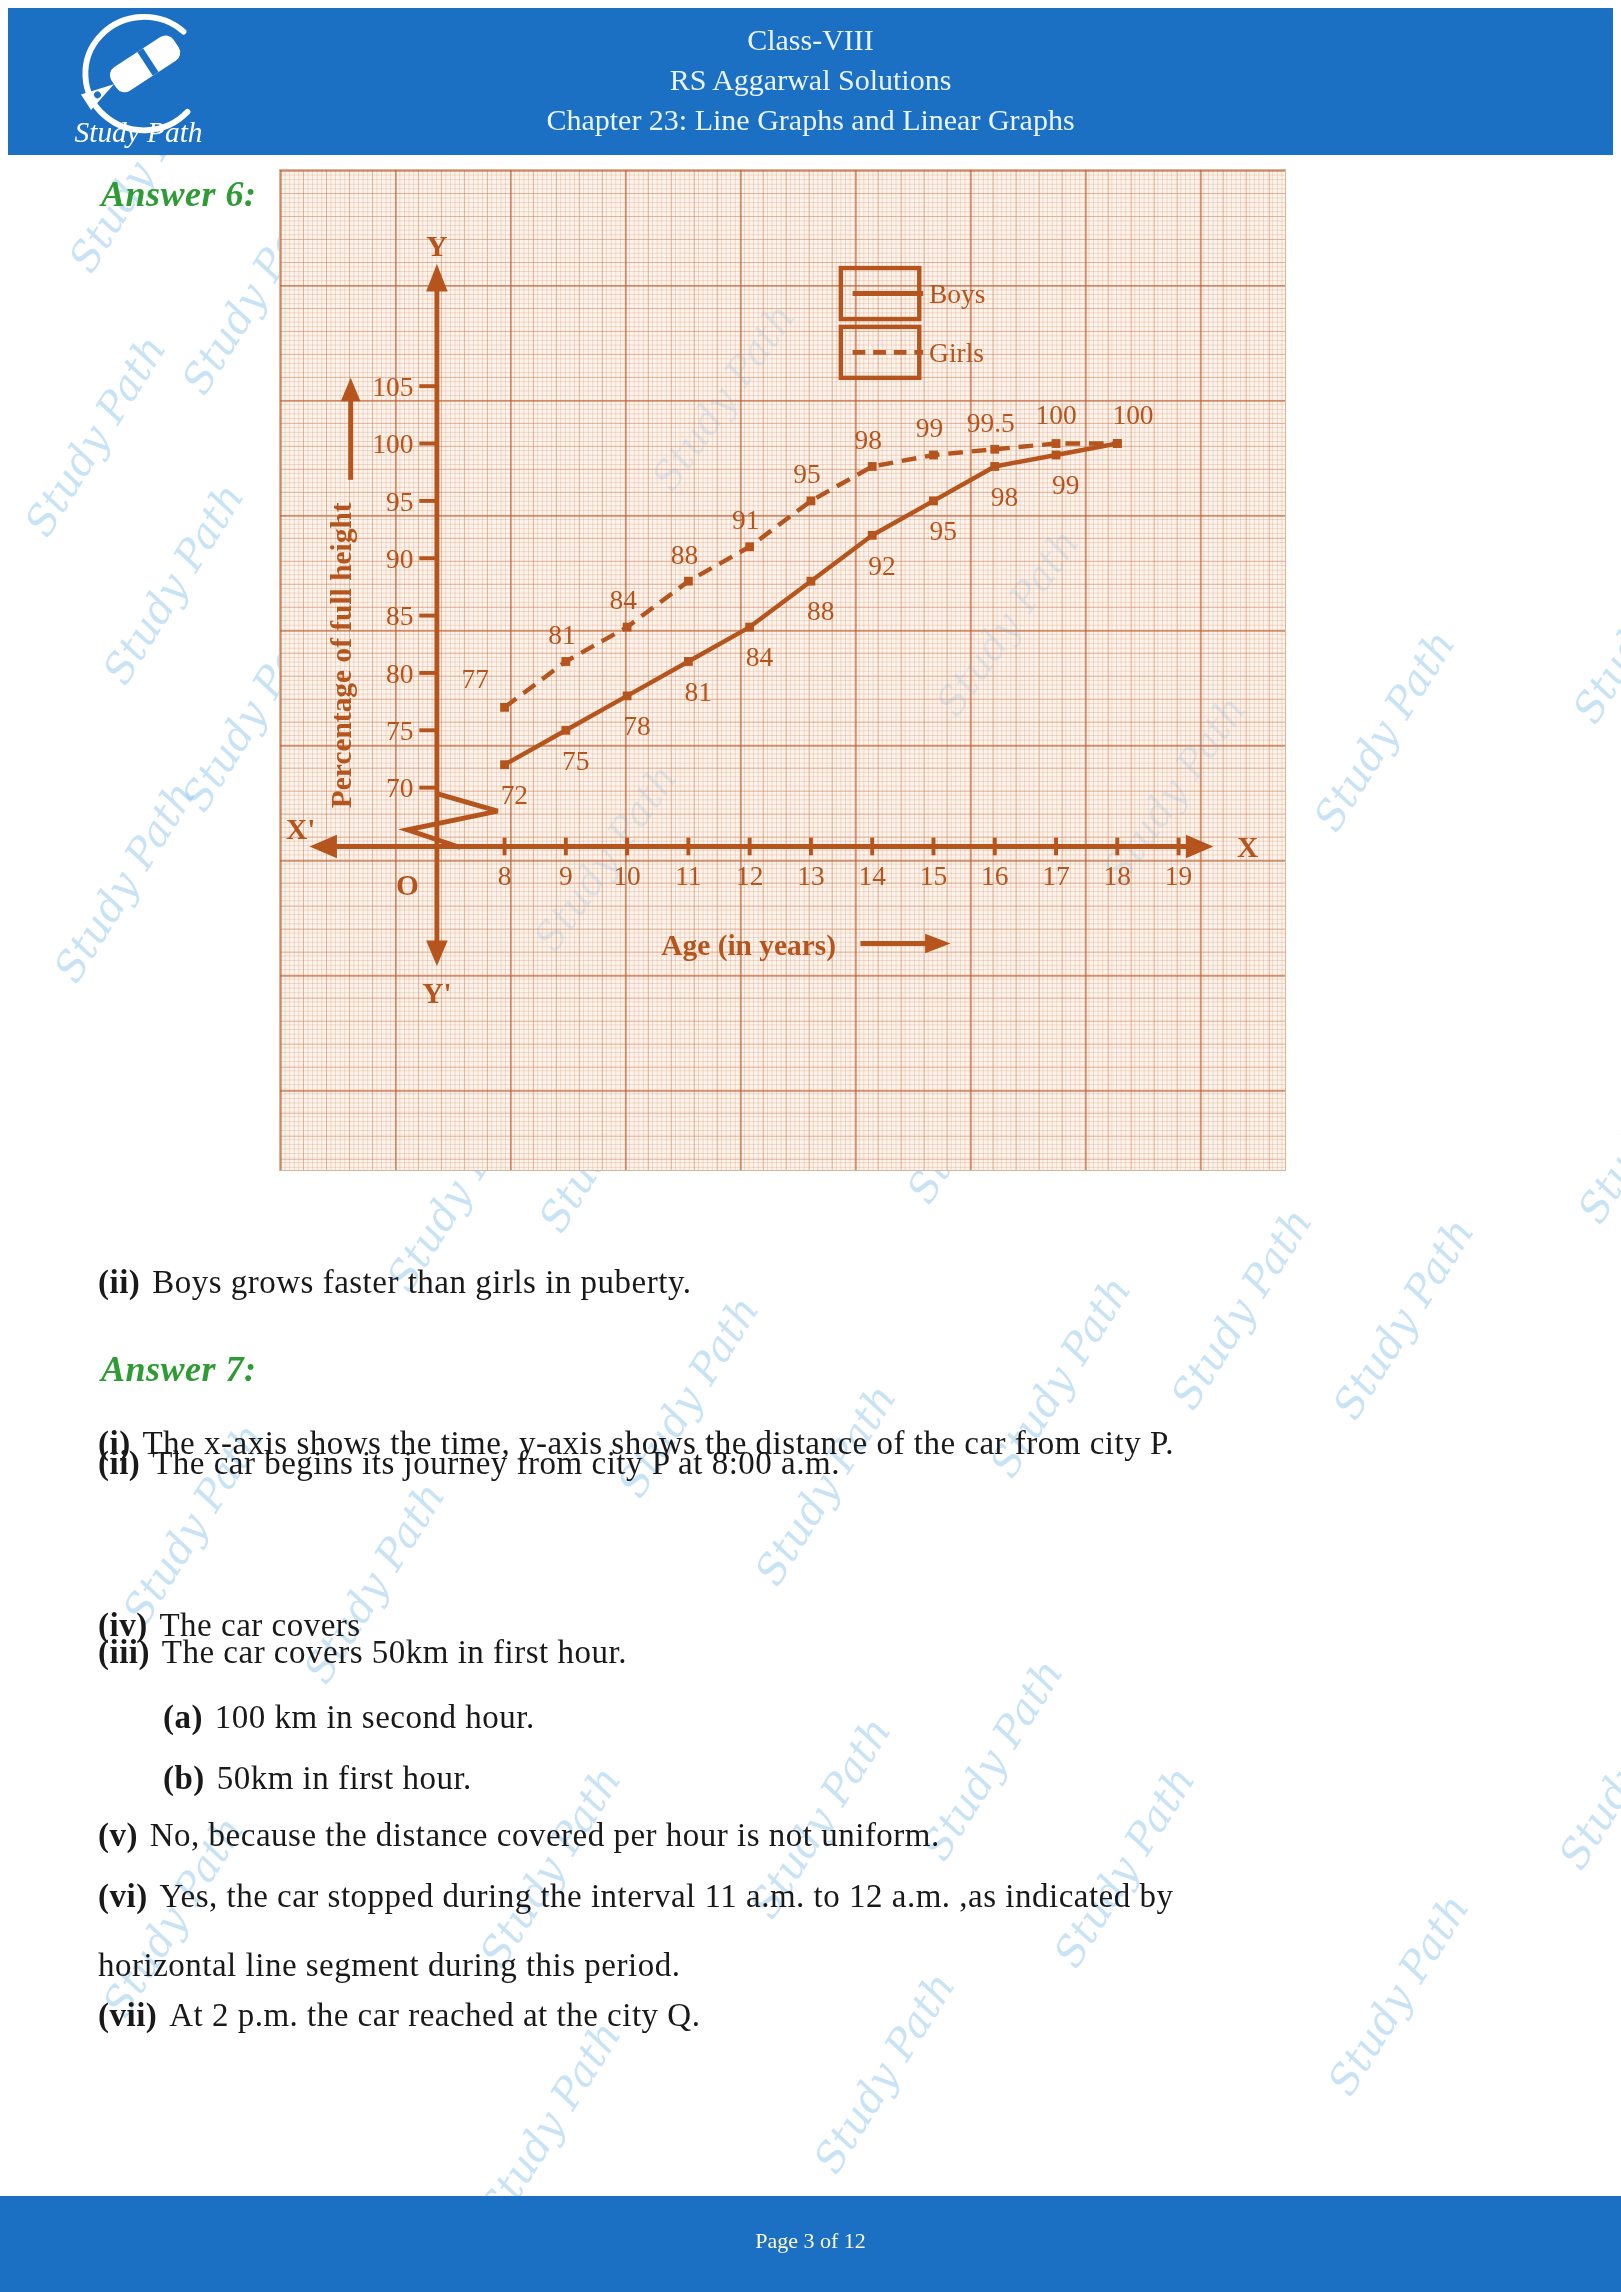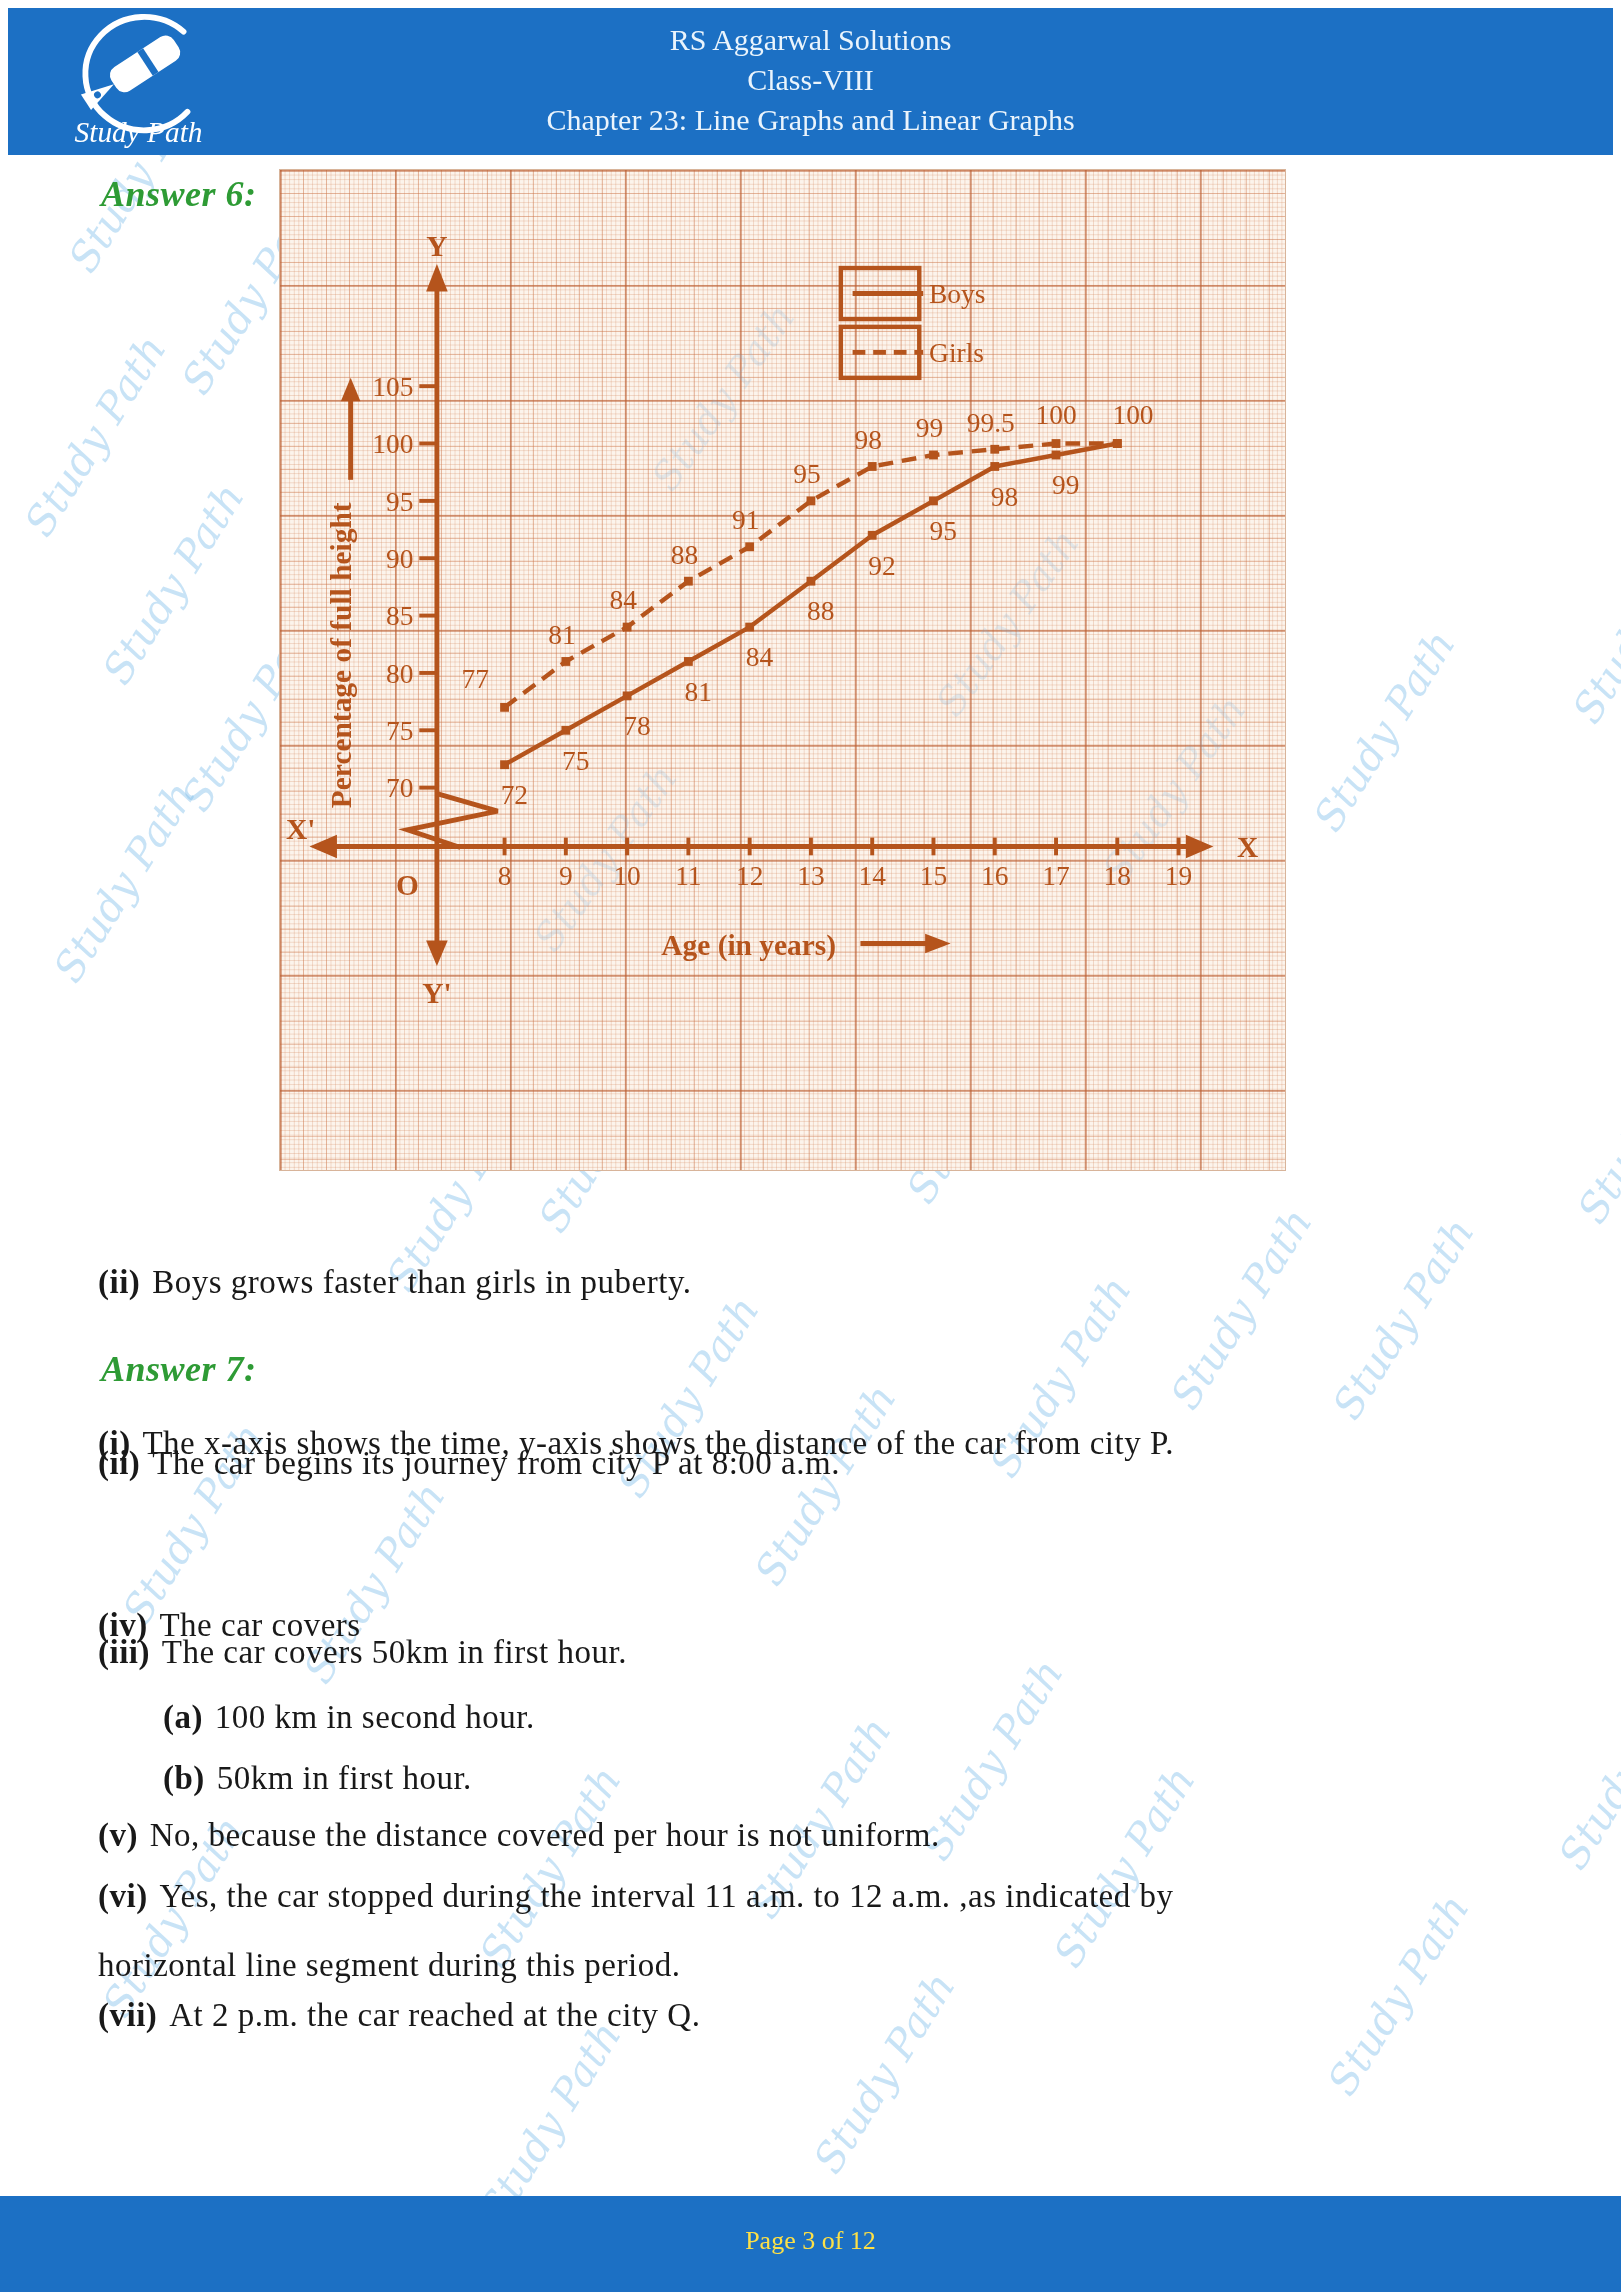--- a/index.html
+++ b/index.html
@@ -4,21 +4,21 @@
 <style>
   html,body{margin:0;padding:0;background:#ffffff;}
   .page{position:relative;width:1621px;height:2293px;background:#fff;overflow:hidden;
         font-family:"Liberation Serif",serif;}
   
   .hdr{position:absolute;left:7.8px;top:7.8px;right:7.8px;height:147px;background:var(--blue);}
   .hdr-title{position:absolute;left:0;right:0;top:11.8px;text-align:center;color:#eaf4fc;
              font-size:30px;line-height:40px;}
   .logo{position:absolute;left:21.6px;top:3.9px;width:223px;height:141px;}
   .ftr{position:absolute;left:0;right:0;top:2196px;height:97px;background:var(--blue);}
-  .ftr div{text-align:center;color:#fde047;font-size:26px;line-height:90px;}
+  .ftr div{text-align:center;color:#fef9c3;font-size:22px;line-height:90px;}
   
   .ans-heading{position:absolute;left:101px;color:var(--green);font-size:36px;font-weight:bold;
                letter-spacing:0.5px;font-style:italic;}
   
   .line{position:absolute;left:98px;font-size:33px;color:#191919;white-space:nowrap;
         letter-spacing:0.5px;}
   .line.sub{left:163px;margin-top:31px;}
   .line b{margin-right:11.8px;}
   .line b:empty{margin-right:0;}
   
@@ -92,22 +92,22 @@
       <path d="M158,20 A60,58 0 1 0 162,102" stroke="#ffffff" stroke-width="6" fill="none" stroke-linecap="round"></path>
       <g transform="rotate(-33 110 58)">
         <rect x="82" y="44" width="76" height="29" rx="10" fill="#ffffff"></rect>
         <polygon points="82,58.5 48,49 48,68" fill="#ffffff"></polygon>
         <circle cx="62" cy="58.5" r="3.5" fill="#1c70c4"></circle>
         <rect x="120" y="44" width="7" height="29" fill="#1c70c4"></rect>
       </g>
       <text x="112" y="133" text-anchor="middle" font-size="30" font-style="italic" fill="#ffffff">Study Path</text>
     </svg>
     <div class="hdr-title">
+      <div>Class-VIII</div>
       <div>RS Aggarwal Solutions</div>
-      <div>Class-VIII</div>
       <div>Chapter 23: Line Graphs and Linear Graphs</div>
     </div>
   </header>
 
   <div class="ans-heading" style="top:173px">Answer 6:</div>
 
   <div class="graph">
     <svg id="chart" viewBox="0 0 1025 1020">
         <text x="400" y="330" class="wm-in" fill="#7fb5e0" transform="rotate(-55 400 330)">Study Path</text>
         <text x="690" y="560" class="wm-in" fill="#7fb5e0" transform="rotate(-55 690 560)">Study Path</text>

